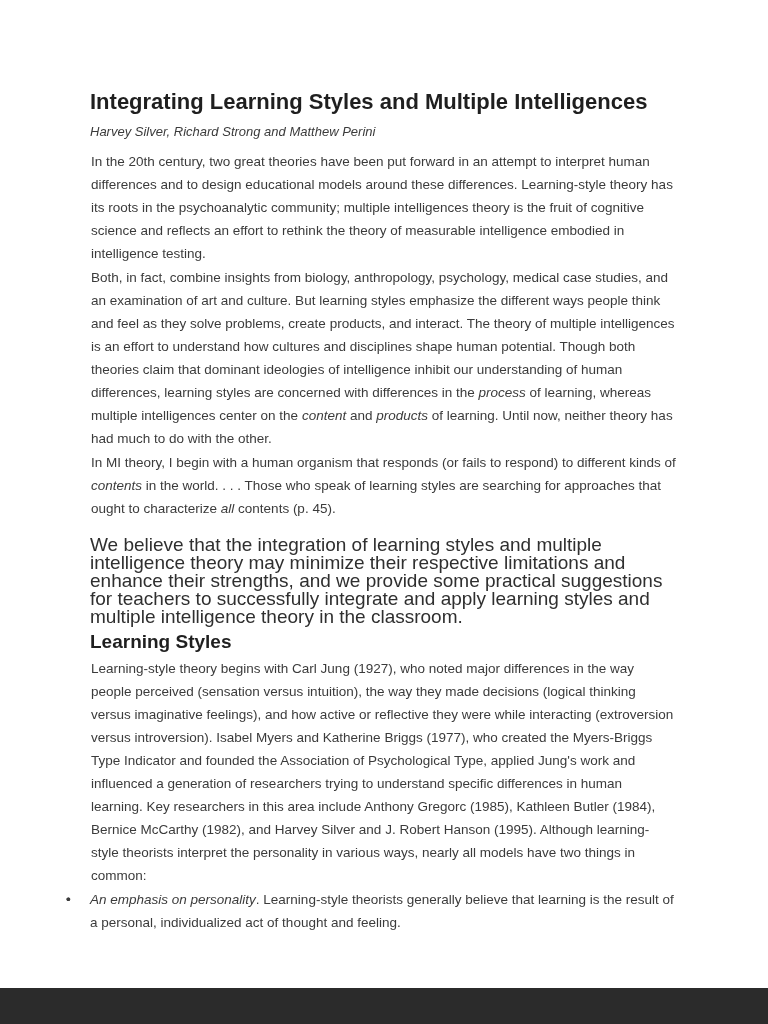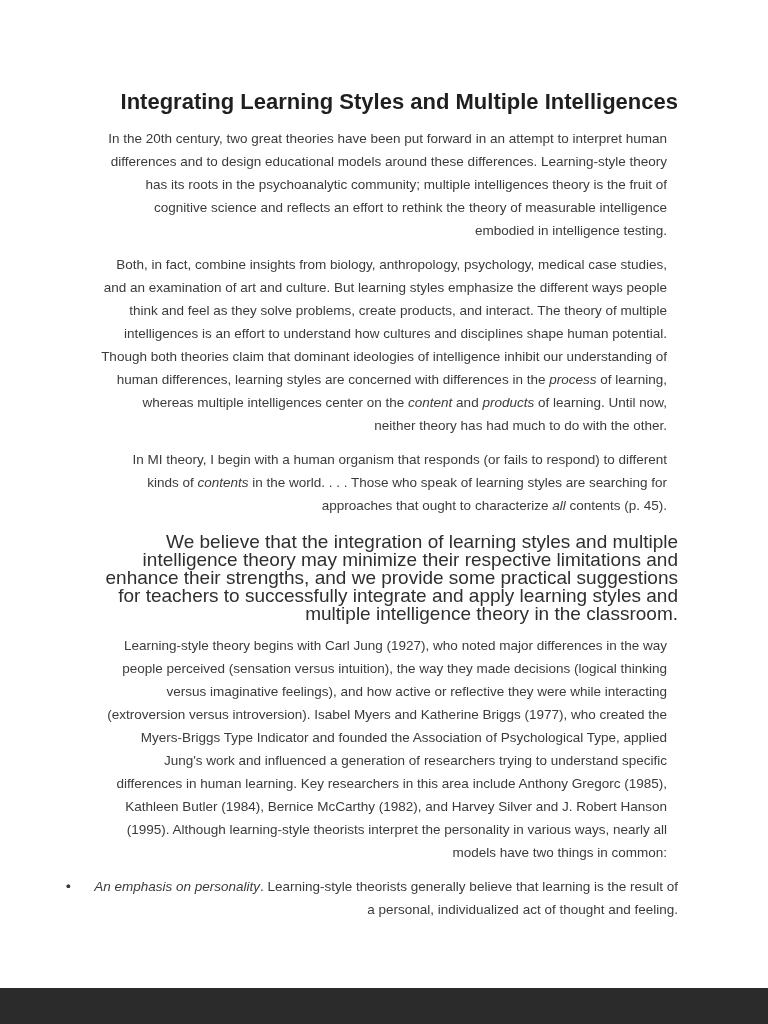--- a/index.html
+++ b/index.html
@@ -9,21 +9,20 @@
     background: #ffffff;
     font-family: "Liberation Sans", sans-serif;
     color: #3b3b3b;
     position: relative;
     overflow: hidden;
   }
   .page {
     position: absolute;
     inset: 0;
     background: #ffffff;
-    text-align: right;
   }
   .content {
     padding: 88px 90px 0 90px;
   }
   h1.title {
     font-size: 22px;
     line-height: 28px;
     font-weight: bold;
     color: #1f1f1f;
     margin: 0 0 7px 0;
@@ -38,21 +37,21 @@
   .lead {
     font-weight: bold;
     color: #8c8c8c;
     font-size: 13.5px;
     line-height: 23px;
     margin: 0;
   }
   p.body {
     font-size: 13.5px;
     line-height: 23px;
-    margin: 11px;
+    margin: 1px;
     color: #3b3b3b;
   }
   .callout {
     font-size: 19px;
     line-height: 18px;
     margin: 16px 0 4px 0;
     color: #2f2f2f;
   }
   h2.section-heading {
     font-size: 19px;
@@ -88,31 +87,33 @@
   }
 </style>
 </head>
 <body>
 
 <div class="page">
   <div class="content">
 
     <h1 class="title">Integrating Learning Styles and Multiple Intelligences</h1>
 
+    <p class="byline">Harvey Silver, Richard Strong and Matthew Perini</p>
 
 
     <p class="body"><span>In the 20th century, two great theories have been put forward in an attempt to interpret human differences and to design educational models around these differences. Learning-style theory has its roots in the psychoanalytic community; multiple intelligences theory is the fruit of cognitive science and reflects an effort to rethink the theory of measurable intelligence embodied in intelligence testing.</span></p>
 
     <p class="body"><span>Both, in fact, combine insights from biology, anthropology, psychology, medical case studies, and an examination of art and culture. But learning styles emphasize the different ways people think and feel as they solve problems, create products, and interact. The theory of multiple intelligences is an effort to understand how cultures and disciplines shape human potential. Though both theories claim that dominant ideologies of intelligence inhibit our understanding of human differences, learning styles are concerned with differences in the </span><span class="italic">process</span><span> of learning, whereas multiple intelligences center on the </span><span class="italic">content</span><span> and </span><span class="italic">products</span><span> of learning. Until now, neither theory has had much to do with the other.</span></p>
 
 
     <p class="body"><span>In MI theory, I begin with a human organism that responds (or fails to respond) to different kinds of </span><span class="italic">contents</span><span> in the world. . . . Those who speak of learning styles are searching for approaches that ought to characterize </span><span class="italic">all</span><span> contents (p. 45).</span></p>
 
     <p class="callout">We believe that the integration of learning styles and multiple intelligence theory may minimize their respective limitations and enhance their strengths, and we provide some practical suggestions for teachers to successfully integrate and apply learning styles and multiple intelligence theory in the classroom.</p>
 
+    <h2 class="section-heading">Learning Styles</h2>
 
     <p class="body"><span>Learning-style theory begins with Carl Jung (1927), who noted major differences in the way people perceived (sensation versus intuition), the way they made decisions (logical thinking versus imaginative feelings), and how active or reflective they were while interacting (extroversion versus introversion). Isabel Myers and Katherine Briggs (1977), who created the Myers-Briggs Type Indicator and founded the Association of Psychological Type, applied Jung's work and influenced a generation of researchers trying to understand specific differences in human learning. Key researchers in this area include Anthony Gregorc (1985), Kathleen Butler (1984), Bernice McCarthy (1982), and Harvey Silver and J. Robert Hanson (1995). Although learning-style theorists interpret the personality in various ways, nearly all models have two things in common:</span></p>
 
     <ul class="bullet-list">
       <li>
         <span class="marker">•</span>
       </li>
       <li>
         <span class="marker">•</span>
         <span><span class="italic">An emphasis on personality</span><span>. Learning-style theorists generally believe that learning is the result of a personal, individualized act of thought and feeling.</span></span>

